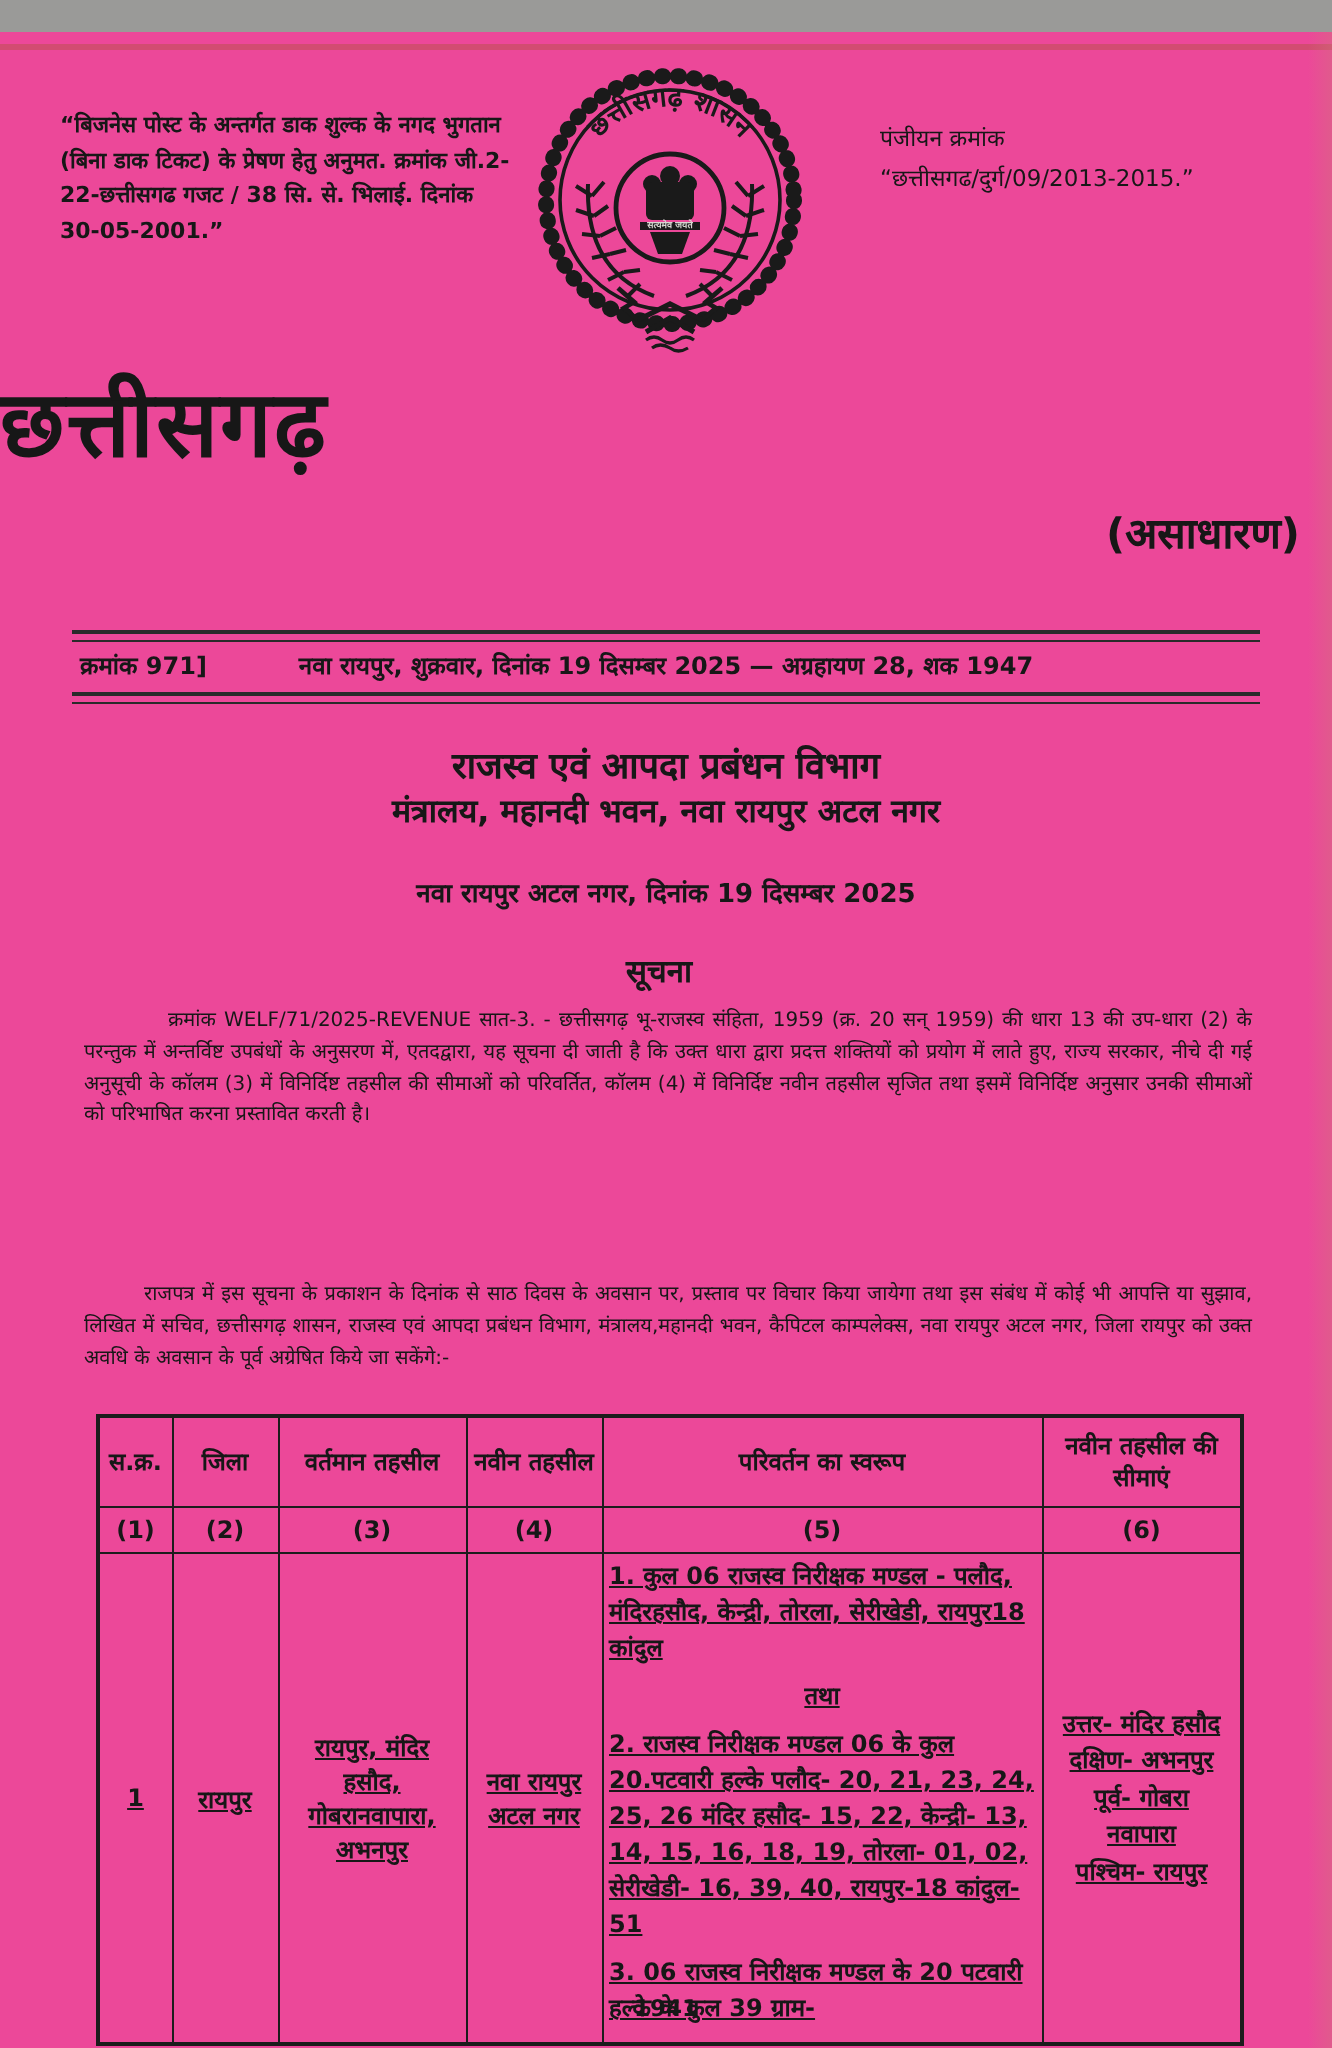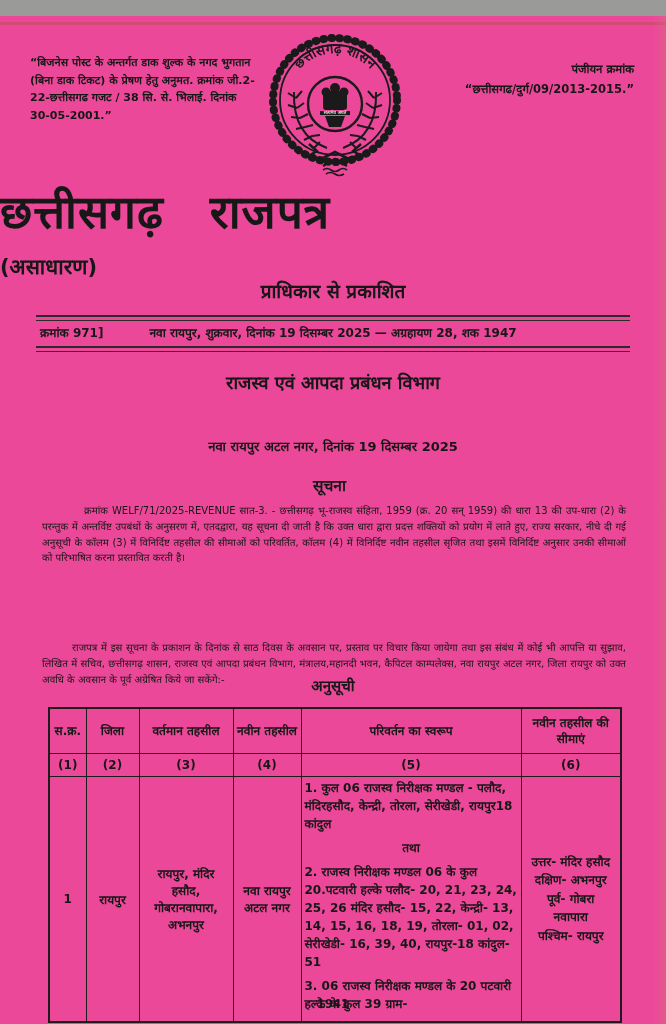--- a/index.html
+++ b/index.html
@@ -19,29 +19,29 @@
   .edge-top{position:absolute;left:0;top:6px;width:666px;height:3px;background:rgba(190,80,80,.55);}
   .edge-right{position:absolute;right:0;top:0;width:12px;height:1024px;background:linear-gradient(to left,rgba(205,120,120,.38),rgba(205,120,120,0));}
   .edge-bottom{position:absolute;left:0;bottom:0;width:666px;height:8px;background:linear-gradient(to top,rgba(90,90,90,.30),rgba(90,90,90,0));}
 
   .postal-note{
     position:absolute;left:30px;top:38px;width:228px;
     font-size:11px;font-weight:bold;line-height:1.6;text-align:left;
   }
   .emblem{position:absolute;left:263px;top:12px;width:144px;height:150px;}
   .reg-block{
-    position:absolute;left:412px;top:44px;width:222px;
-    font-size:11.5px;font-weight:bold;text-align:right;line-height:1.7;
+    position:absolute;left:440px;top:44px;width:222px;
+    font-size:11.5px;font-weight:normal;text-align:left;line-height:1.7;
   }
   .gazette-title{
     position:absolute;left:0;top:163px;width:666px;
     display:flex;justify-content:flex-start;gap:46px;
     font-size:46px;font-weight:bold;letter-spacing:1px;
   }
-  .subtitle{position:absolute;left:0;top:236px;width:650px;text-align:left;font-size:21px;font-weight:bold;}
+  .subtitle{position:absolute;left:0;top:236px;width:650px;text-align:right;font-size:21px;font-weight:bold;}
   .authority{position:absolute;left:0;top:262px;width:666px;text-align:center;font-size:19px;font-weight:bold;}
 
   .dbl-rule{position:absolute;left:36px;width:594px;height:3px;border-top:2px solid #2a2a2a;border-bottom:1px solid #2a2a2a;}
   .rule-1{top:299px;}
   .rule-2{top:330px;}
 
   .issue-line{position:absolute;left:40px;top:308px;width:586px;font-size:12px;font-weight:bold;}
   .issue-number{position:absolute;left:0;top:0;}
   .issue-center{display:block;text-align:center;}
 
@@ -63,21 +63,21 @@
   }
   table.schedule col.c1{width:37px;}
   table.schedule col.c2{width:53px;}
   table.schedule col.c3{width:94px;}
   table.schedule col.c4{width:68px;}
   table.schedule col.c5{width:220px;}
   table.schedule col.c6{width:100px;}
   table.schedule th,table.schedule td{border:1.5px solid #1c1c1c;padding:2px 3px;vertical-align:middle;}
   table.schedule th{font-weight:bold;text-align:center;height:40px;line-height:1.35;}
   tr.colnums td{font-weight:bold;text-align:center;height:18px;}
-  tr.body-row td{height:201px;}
+  tr.body-row td{height:201px;text-decoration:underline;}
   td.cell-center{text-align:center;font-weight:bold;}
   td.cell-change{vertical-align:top;text-align:left;padding:4px 6px;font-weight:bold;line-height:1.5;}
   td.cell-bounds{vertical-align:top;text-align:center;padding:14px 5px 0 6px;font-weight:bold;line-height:1.55;border-radius:13px;}
   .change-item{margin-bottom:6px;}
   .change-connector{text-align:center;margin:6px 0;}
   .page-number{position:absolute;left:0;top:981px;width:666px;text-align:center;font-size:11.5px;font-weight:bold;}
 </style>
 </head>
 <body>
 
@@ -135,39 +135,37 @@
     </text>
   </svg>
 
   <div class="reg-block">
     <div>पंजीयन क्रमांक</div>
     <div>“छत्तीसगढ/दुर्ग/09/2013-2015.”</div>
   </div>
 
   <div class="gazette-title">
     <span>छत्तीसगढ़</span>
-    <span>राजपत्र</span>
   </div>
   <div class="subtitle">(असाधारण)</div>
-  <div class="authority">प्राधिकार से प्रकाशित</div>
 
   <div class="dbl-rule rule-1"></div>
   <div class="issue-line">
     <span class="issue-number">क्रमांक 971]</span>
     <span class="issue-center">नवा रायपुर, शुक्रवार, दिनांक 19 दिसम्बर 2025 — अग्रहायण 28, शक 1947</span>
   </div>
   <div class="dbl-rule rule-2"></div>
 
   <div class="dept-name">राजस्व एवं आपदा प्रबंधन विभाग</div>
+  <div class="dept-address">मंत्रालय, महानदी भवन, नवा रायपुर अटल नगर</div>
   <div class="dept-dateline">नवा रायपुर अटल नगर, दिनांक 19 दिसम्बर 2025</div>
 
   <div class="notice-heading">सूचना</div>
   <div class="para para-1">क्रमांक WELF/71/2025-REVENUE सात-3. - छत्तीसगढ़ भू-राजस्व संहिता, 1959 (क्र. 20 सन् 1959) की धारा 13 की उप-धारा (2) के परन्तुक में अन्तर्विष्ट उपबंधों के अनुसरण में, एतदद्वारा, यह सूचना दी जाती है कि उक्त धारा द्वारा प्रदत्त शक्तियों को प्रयोग में लाते हुए, राज्य सरकार, नीचे दी गई अनुसूची के कॉलम (3) में विनिर्दिष्ट तहसील की सीमाओं को परिवर्तित, कॉलम (4) में विनिर्दिष्ट नवीन तहसील सृजित तथा इसमें विनिर्दिष्ट अनुसार उनकी सीमाओं को परिभाषित करना प्रस्तावित करती है।</div>
   <div class="para para-2">राजपत्र में इस सूचना के प्रकाशन के दिनांक से साठ दिवस के अवसान पर, प्रस्ताव पर विचार किया जायेगा तथा इस संबंध में कोई भी आपत्ति या सुझाव, लिखित में सचिव, छत्तीसगढ़ शासन, राजस्व एवं आपदा प्रबंधन विभाग, मंत्रालय,महानदी भवन, कैपिटल काम्पलेक्स, नवा रायपुर अटल नगर, जिला रायपुर को उक्त अवधि के अवसान के पूर्व अग्रेषित किये जा सकेंगे:-</div>
-  <div class="schedule-heading">अनुसूची</div>
 
   <table class="schedule">
     <colgroup>
       <col class="c1">
         <col class="c2">
         <col class="c3">
         <col class="c4">
         <col class="c5">
         <col class="c6">
     </colgroup>

